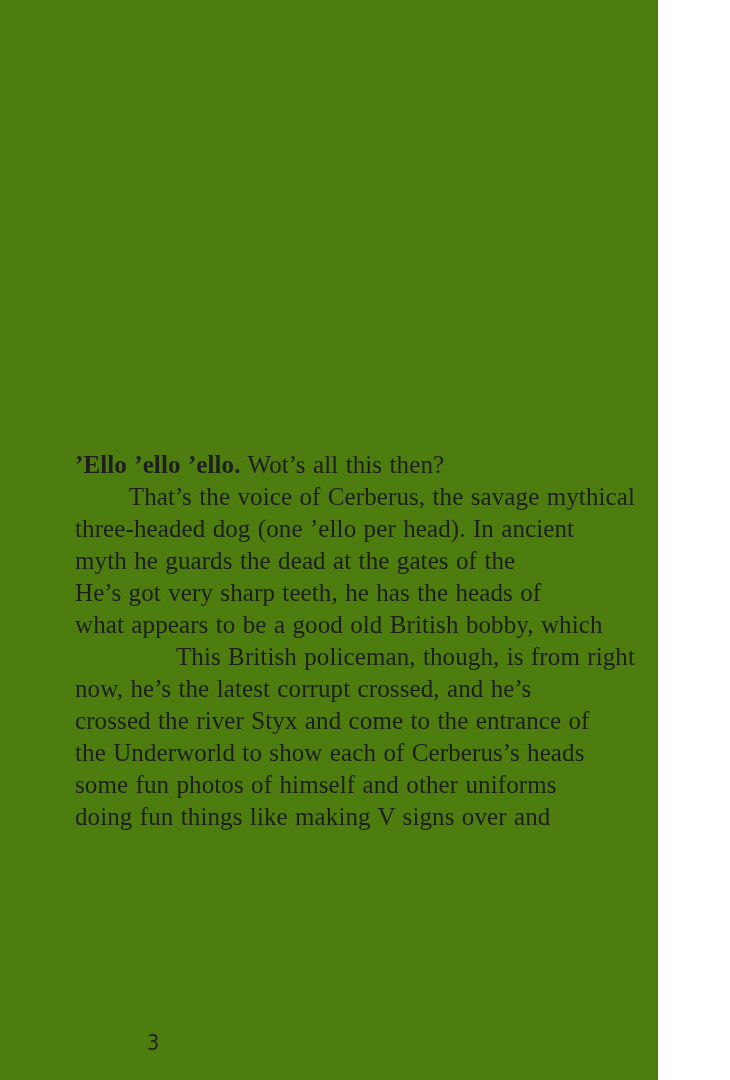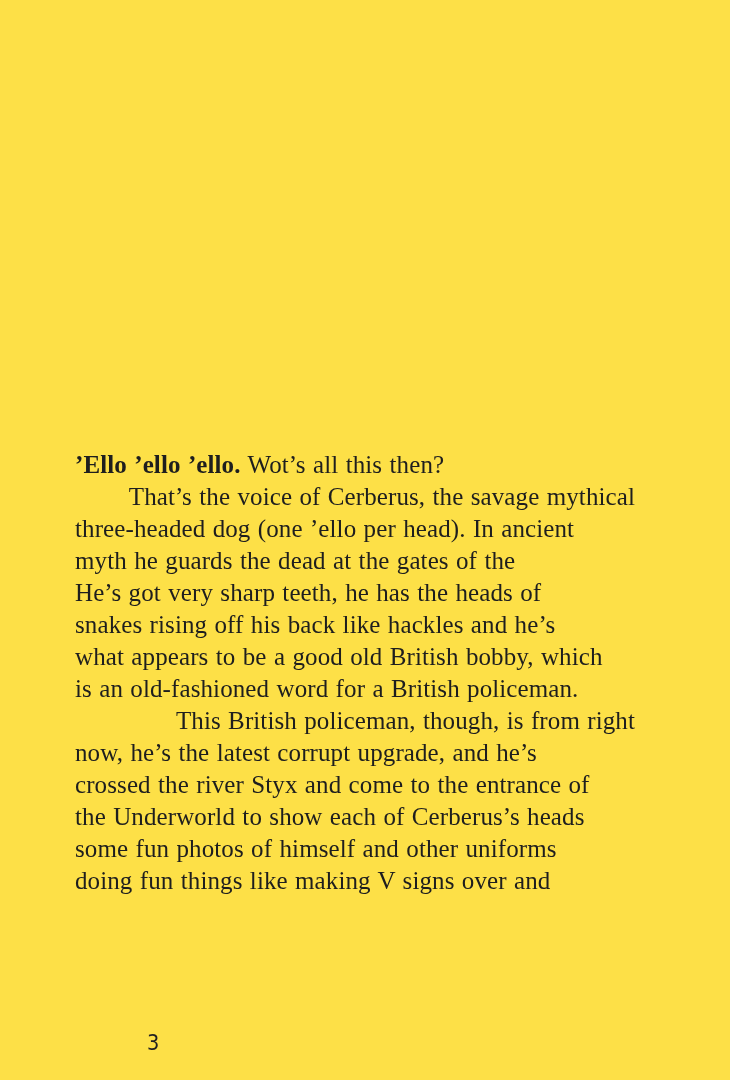--- a/index.html
+++ b/index.html
@@ -2,23 +2,23 @@
 <html><head>
 <meta charset="utf-8">
 <style>
   html, body {
     margin: 0;
     padding: 0;
     background: #ffffff;
   }
   .page {
     position: relative;
-    width: 730px;
+    width: 658px;
     height: 1080px;
-    background: #fde047;
+    background: #4d7c0f;
     overflow: hidden;
     font-family: "Liberation Serif", serif;
   }
   .text-block {
     position: absolute;
     left: 75px;
     top: 449px;
     width: 560px;
     color: #1e1e1e;
     font-size: 25px;
@@ -51,24 +51,22 @@
 </head>
 <body>
 
 <div class="page">
   <div class="text-block">
       <div class="line"><span class="lead-bold">’Ello ’ello ’ello.</span><span> Wot’s all this then?</span></div>
       <div class="line indent"><span>That’s the voice of Cerberus, the savage mythical</span></div>
       <div class="line"><span>three-headed dog (one ’ello per head). In ancient</span></div>
       <div class="line"><span>myth he guards the dead at the gates of the</span></div>
       <div class="line"><span>He’s got very sharp teeth, he has the heads of</span></div>
-      <div class="line"><span>snakes rising off his back like hackles and he’s</span></div>
       <div class="line"><span>what appears to be a good old British bobby, which</span></div>
-      <div class="line"><span>is an old-fashioned word for a British policeman.</span></div>
       <div class="line indent"><span>This British policeman, though, is from right</span></div>
-      <div class="line"><span>now, he’s the latest corrupt upgrade, and he’s</span></div>
+      <div class="line"><span>now, he’s the latest corrupt crossed, and he’s</span></div>
       <div class="line"><span>crossed the river Styx and come to the entrance of</span></div>
       <div class="line"><span>the Underworld to show each of Cerberus’s heads</span></div>
       <div class="line"><span>some fun photos of himself and other uniforms</span></div>
       <div class="line"><span>doing fun things like making V signs over and</span></div>
     </div>
   <div class="page-number">3</div>
 </div>
 
 </body></html>

